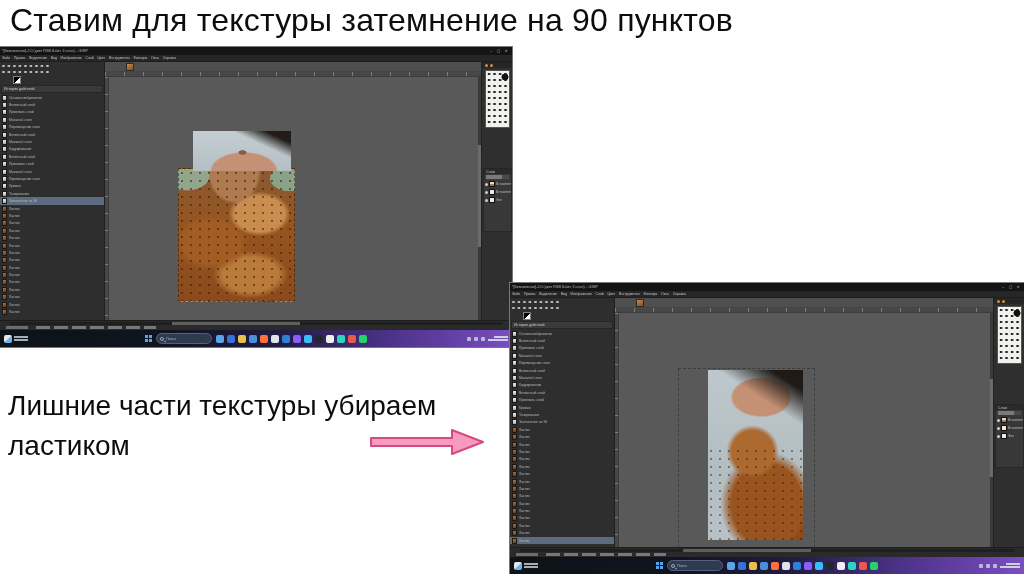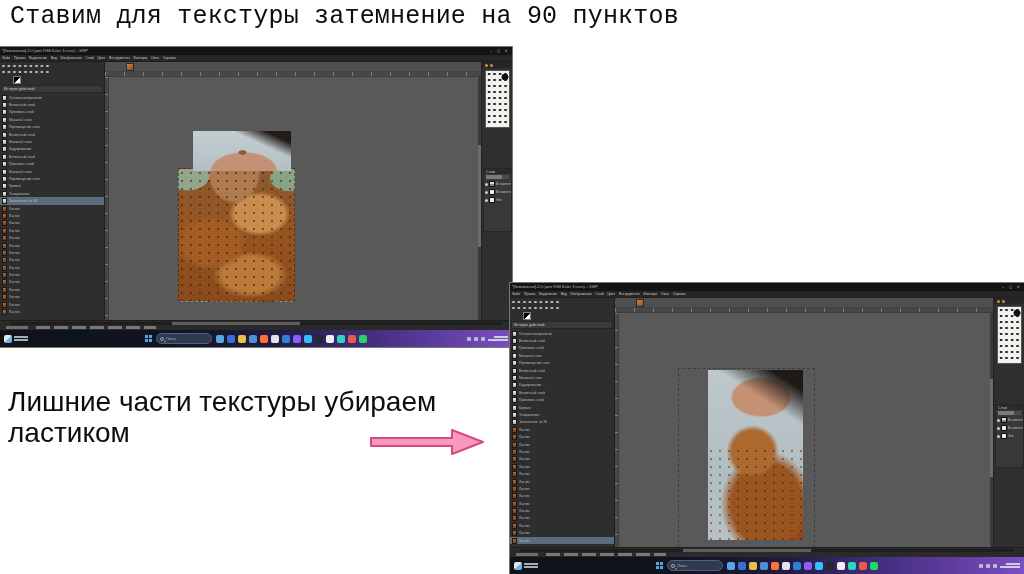--- a/index.html
+++ b/index.html
@@ -1,21 +1,21 @@
 <!DOCTYPE html>
 <html><head>
 <meta charset="utf-8">
 <style>
   * { box-sizing: border-box; margin: 0; padding: 0; }
   html,body { background:#fff; }
   body { font-family:"Liberation Sans", sans-serif; }
   .slide { position:relative; width:1024px; height:574px; background:#ffffff; overflow:hidden; }
 
-  .slide-title { position:absolute; left:10px; top:2px; font-size:25px; color:#0d0d0d; letter-spacing:0.2px;font-family:Liberation Mono, monospace; }
-  .slide-caption { position:absolute; left:8px; top:386px; width:492px; font-size:28px; line-height:31px; color:#0d0d0d; }
+  .slide-title { position:absolute; left:10px; top:2px; font-size:32px; color:#0d0d0d; letter-spacing:0.2px; }
+  .slide-caption { position:absolute; left:8px; top:386px; width:492px; font-size:28px; line-height:40px; color:#0d0d0d; }
 
   .arrow-wrap { position:absolute; left:368px; top:426px; width:120px; height:32px; }
 
   
   .gimp-window { position:absolute; background:#2c2c2c; overflow:hidden; box-shadow:0 0 0 1px #777; }
   #shot1 { left:0; top:47px; width:512px; height:300px; }
   #shot2 { left:510px; top:283px; width:514px; height:291px; }
 
   .titlebar { height:8px; background:#141414; display:flex; align-items:center; padding:0 2px; overflow:hidden; }
   .titlebar .micro { color:#b9b9b9; }

